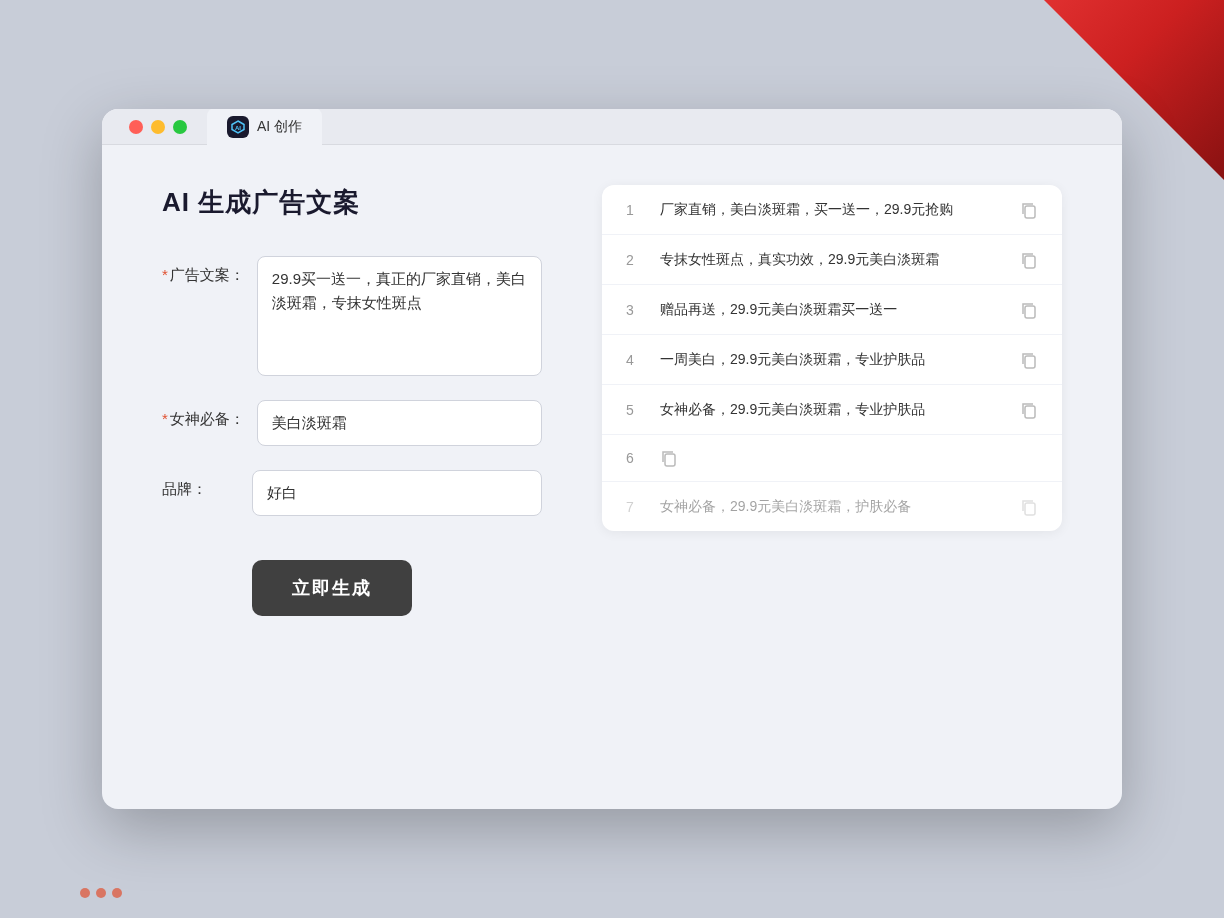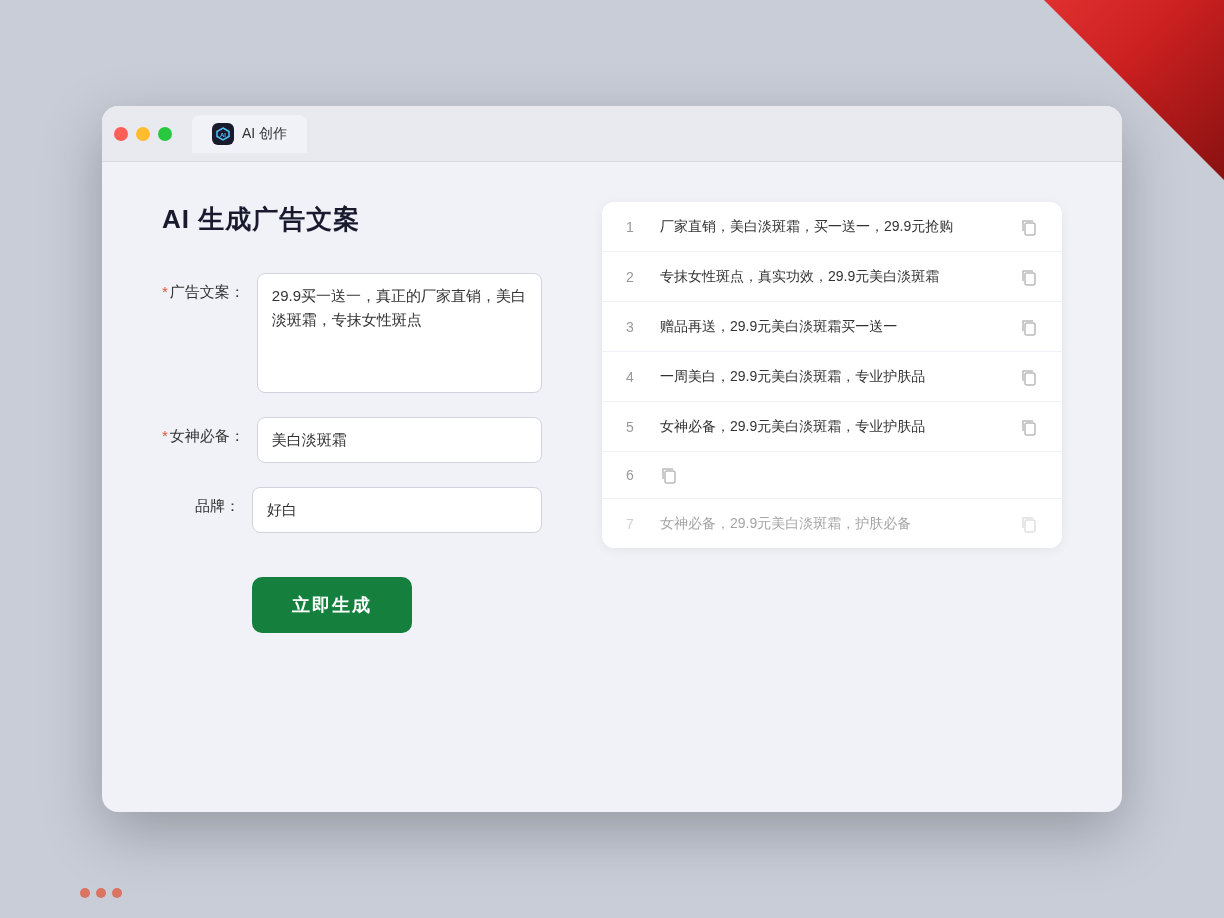--- a/index.html
+++ b/index.html
@@ -42,24 +42,24 @@
       width: 1020px;
       min-height: 700px;
       box-shadow: 0 20px 60px rgba(0,0,0,0.25);
       overflow: hidden;
       position: relative;
     }
 
     
     .title-bar {
       background: #e8eaf0;
-      height: 56px;
-      display: flex;
-      align-items: center;
-      padding: 0 12px;
+      height: 36px;
+      display: flex;
+      align-items: center;
+      padding: 0 27px;
       border-bottom: 1px solid #d8dae0;
     }
     .window-controls {
       display: flex;
       gap: 8px;
       margin-right: 20px;
     }
     .win-btn {
       width: 14px; height: 14px;
       border-radius: 50%;
@@ -116,21 +116,21 @@
     .form-group {
       display: flex;
       align-items: flex-start;
       margin-bottom: 24px;
     }
     .form-label {
       font-size: 15px;
       color: #333;
       min-width: 90px;
       padding-top: 10px;
-      text-align: right;
+      text-align: left;
       padding-right: 12px;
     }
     .required-star {
       color: #e05030;
       margin-right: 2px;
     }
     .form-input {
       flex: 1;
       border: 1.5px solid #d0d3dc;
       border-radius: 8px;
@@ -141,21 +141,21 @@
       outline: none;
       font-family: inherit;
       resize: none;
       line-height: 1.6;
     }
     .form-textarea {
       height: 120px;
     }
 
     .generate-btn {
-      background: #15803d;
+      background: #404040;
       color: #fff;
       border: none;
       border-radius: 10px;
       padding: 16px 40px;
       font-size: 18px;
       font-weight: 600;
       cursor: pointer;
       margin-top: 20px;
       margin-left: 90px;
       letter-spacing: 2px;

